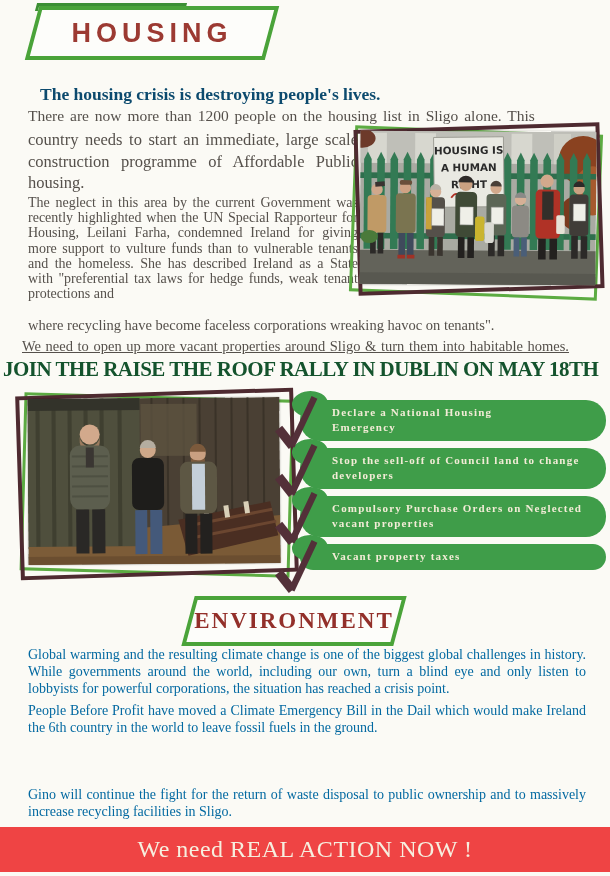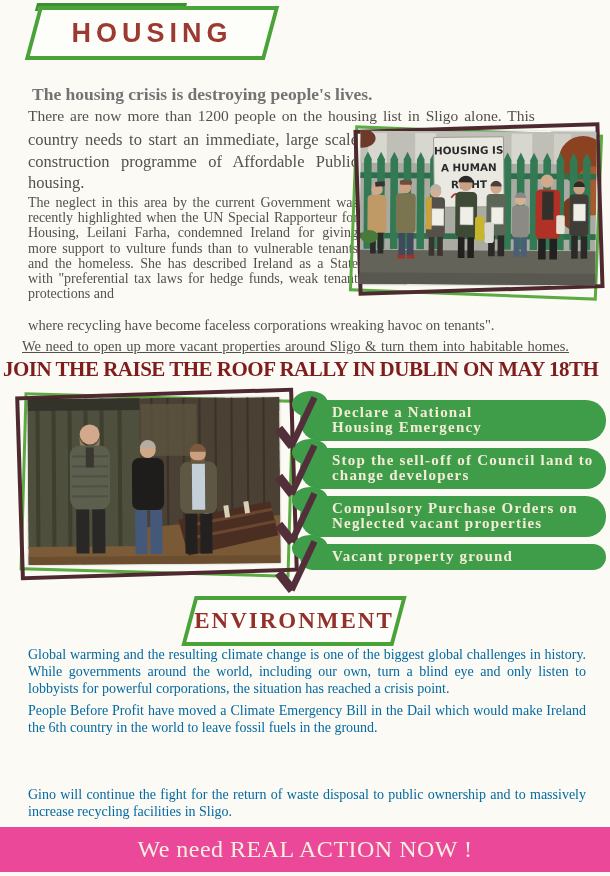--- a/index.html
+++ b/index.html
@@ -9,50 +9,50 @@
   
   .hdr-box{position:absolute;background:#fdfdfa;transform:skewX(-15deg);}
   .hdr-inner{transform:skewX(15deg);width:100%;height:100%;display:flex;align-items:center;justify-content:center;}
   .housing-box{left:32px;top:6px;width:232px;height:46px;border:4px solid #4aa339;}
   .housing-accent{position:absolute;left:36px;top:3px;width:150px;height:8px;background:#3c8f33;transform:skewX(-15deg);}
   .housing-title{font-family:"Liberation Sans",sans-serif;font-weight:bold;font-size:27px;letter-spacing:5px;color:#9c3a32;}
   .env-box{left:188px;top:596px;width:204px;height:42px;border:4px solid #4aa339;}
   .env-title{font-weight:bold;font-size:23px;letter-spacing:2px;color:#93302a;}
 
   .txt{position:absolute;color:#55504b;}
-  .intro-bold{left:32px;top:84px;font-size:17.5px;font-weight:bold;color:#737373;}
+  .intro-bold{left:40px;top:84px;font-size:17.5px;font-weight:bold;color:#0c4a6e;}
   .intro-line{left:28px;top:107px;font-size:15.5px;white-space:nowrap;word-spacing:2px;}
   .intro-rest{left:28px;top:129px;width:330px;font-size:16.5px;line-height:21.5px;text-align:justify;}
   .neglect{left:28px;top:195px;width:330px;font-size:14px;line-height:15.2px;text-align:justify;}
   .neglect-wide{left:28px;top:317px;width:566px;font-size:14.5px;}
   .vacant{left:22px;top:338px;width:575px;font-size:14.5px;word-spacing:1px;text-decoration:underline;}
-  .rally-heading{left:3px;top:357px;font-family:"Liberation Serif",serif;font-weight:bold;font-size:21px;letter-spacing:-0.5px;color:#7f1d1d;white-space:nowrap;}
+  .rally-heading{left:3px;top:357px;font-family:"Liberation Serif",serif;font-weight:bold;font-size:21px;letter-spacing:-0.5px;color:#14532d;white-space:nowrap;}
 
   
   .photo-frame{position:absolute;}
   .frame-green{border:3px solid #5cab42;background:transparent;}
   .frame-maroon{border:4px solid #4e2a30;background:transparent;}
   .photo{position:absolute;overflow:hidden;box-shadow:0 0 2px rgba(0,0,0,.35);}
 
   
   .demands{position:absolute;left:278px;top:400px;width:328px;}
   .demand{position:relative;margin-bottom:7px;}
   .leaf{position:absolute;left:14px;top:-9px;width:36px;height:26px;background:#3f9d49;border-radius:90% 100% 0 100%;transform:rotate(-6deg);}
   .pill{position:relative;margin-left:22px;background:#3f9d49;border-radius:20px;padding:5px 8px 6px 32px;min-height:15px;}
-  .pill-label{display:block;color:#f3ecd7;font-weight:bold;font-size:15px;line-height:15px;letter-spacing:1.2px;}
+  .pill-label{display:block;color:#f3ecd7;font-weight:bold;font-size:11px;line-height:15px;letter-spacing:1.2px;}
   .demand:nth-child(1) .pill-label{max-width:205px;}
   .checkmark{position:absolute;left:-4px;top:-6px;z-index:2;}
 
   .env-para{position:absolute;left:28px;width:558px;font-size:14px;line-height:17px;text-align:justify;color:#0369a1;}
   .env-p1{top:646px;}
   .env-p2{top:702px;}
   .env-p3{top:744px;}
   .env-p4{top:786px;}
 
-  .footer-banner{position:absolute;left:0;top:827px;width:610px;height:45px;background:#ec4899;display:flex;align-items:center;justify-content:center;}
+  .footer-banner{position:absolute;left:0;top:827px;width:610px;height:45px;background:#ef4444;display:flex;align-items:center;justify-content:center;}
   .footer-text{color:#f6efdf;font-size:24px;letter-spacing:0.5px;}
 </style>
 </head>
 <body>
 
 <div class="page">
 
   <div class="housing-accent"></div>
   <div class="hdr-box housing-box">
     <div class="hdr-inner">
@@ -287,21 +287,21 @@
         <span class="pill-label">Compulsory Purchase Orders on Neglected vacant properties</span>
       </div>
     </div>
     <div class="demand">
       <div class="leaf"></div>
       <svg class="checkmark" width="46" height="60" viewBox="0 0 50 64">
         <path d="M5 37 L20 56" stroke="#533039" stroke-width="10" fill="none"></path>
         <path d="M19 56 L44 3" stroke="#533039" stroke-width="7" fill="none"></path>
       </svg>
       <div class="pill">
-        <span class="pill-label">Vacant property ground</span>
+        <span class="pill-label">Vacant property taxes</span>
       </div>
     </div>
   </div>
 
   <div class="hdr-box env-box">
     <div class="hdr-inner">
       <span class="env-title">ENVIRONMENT</span>
     </div>
   </div>
 

